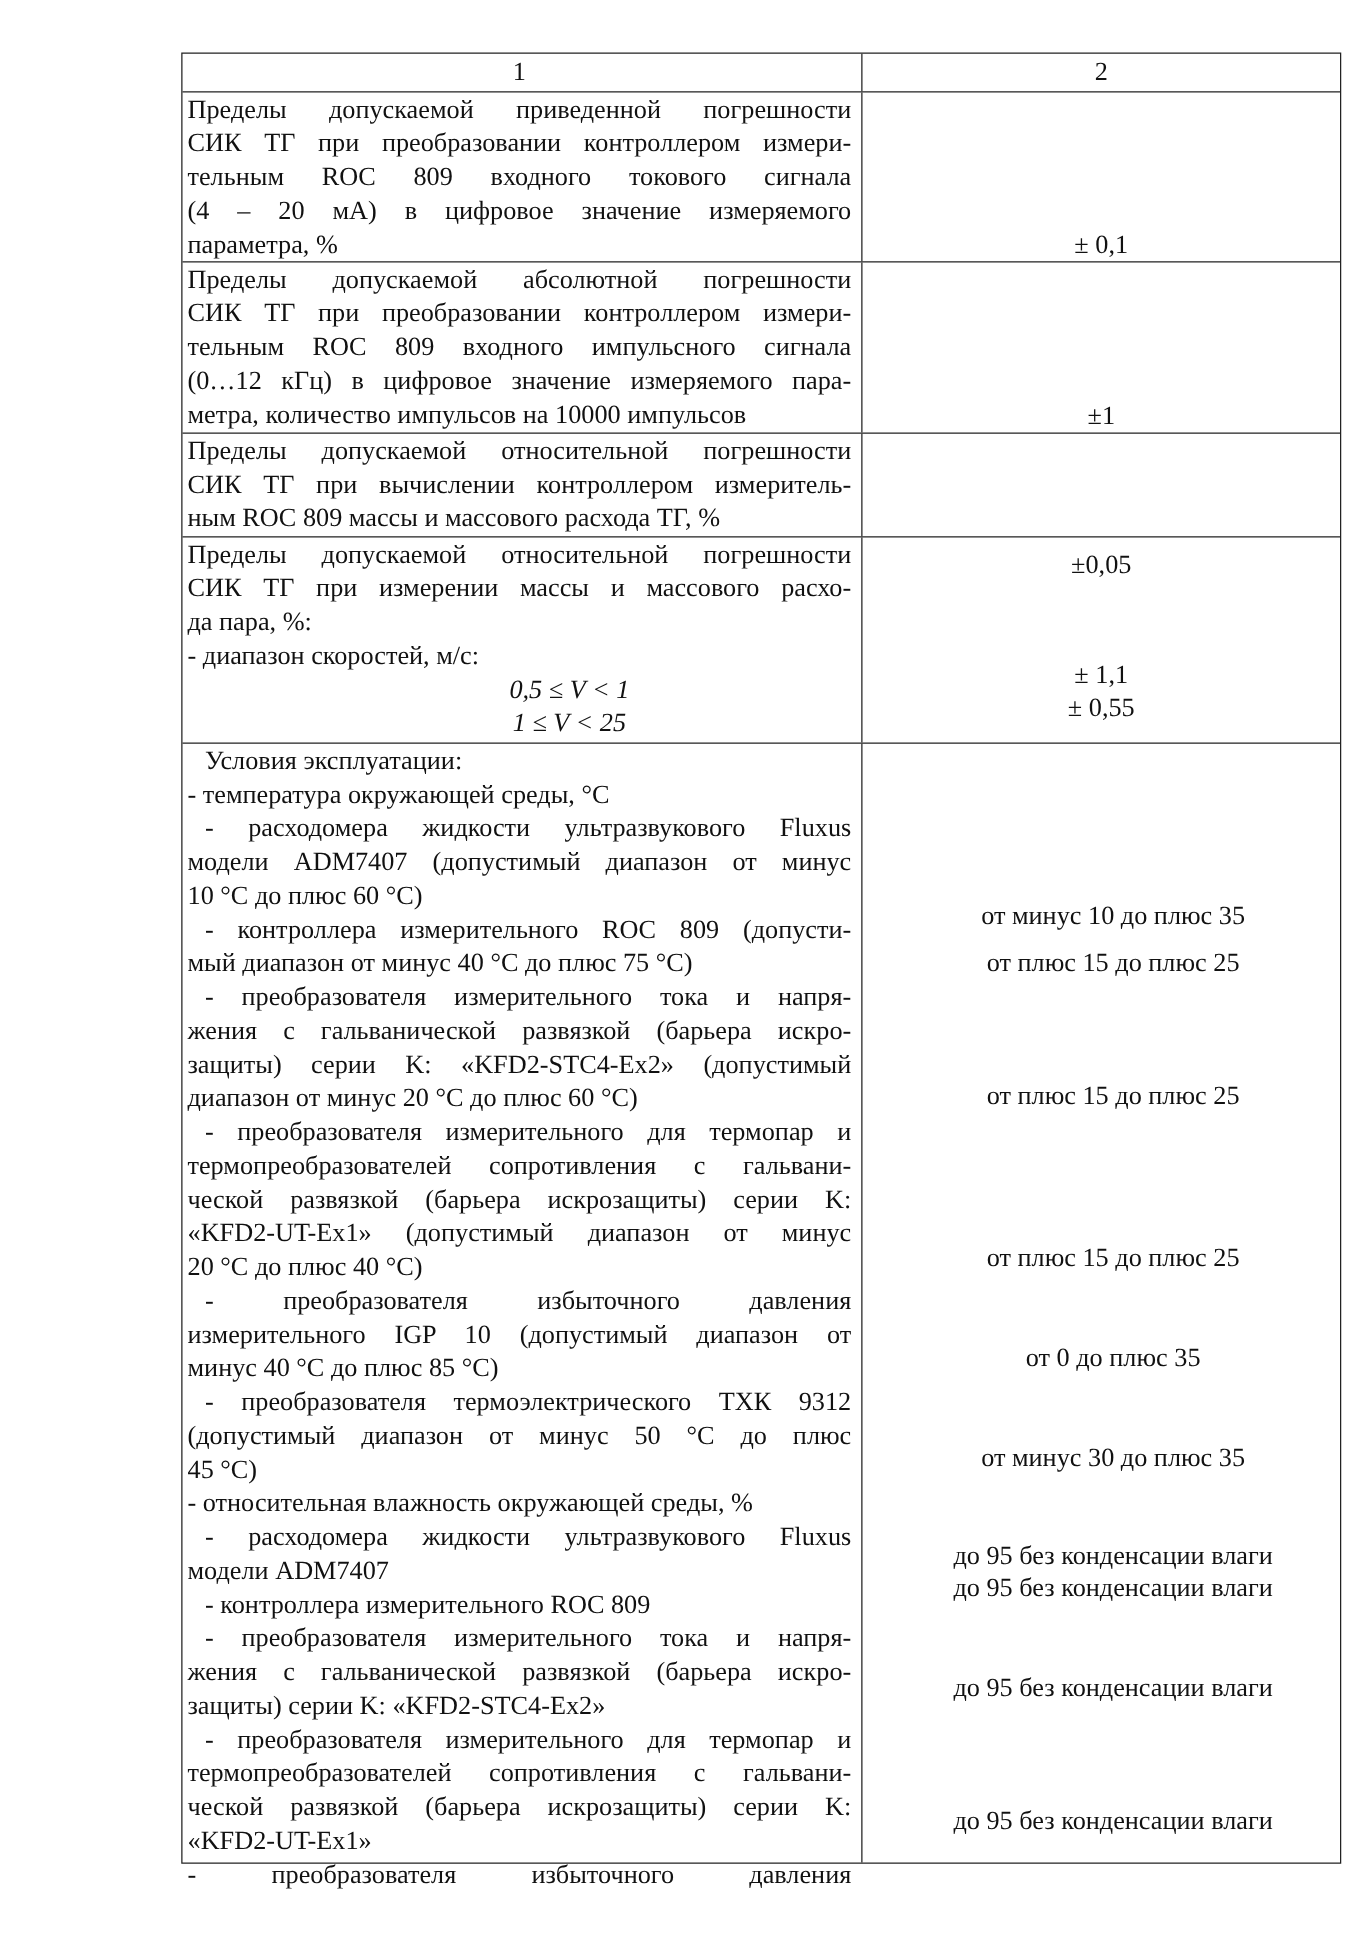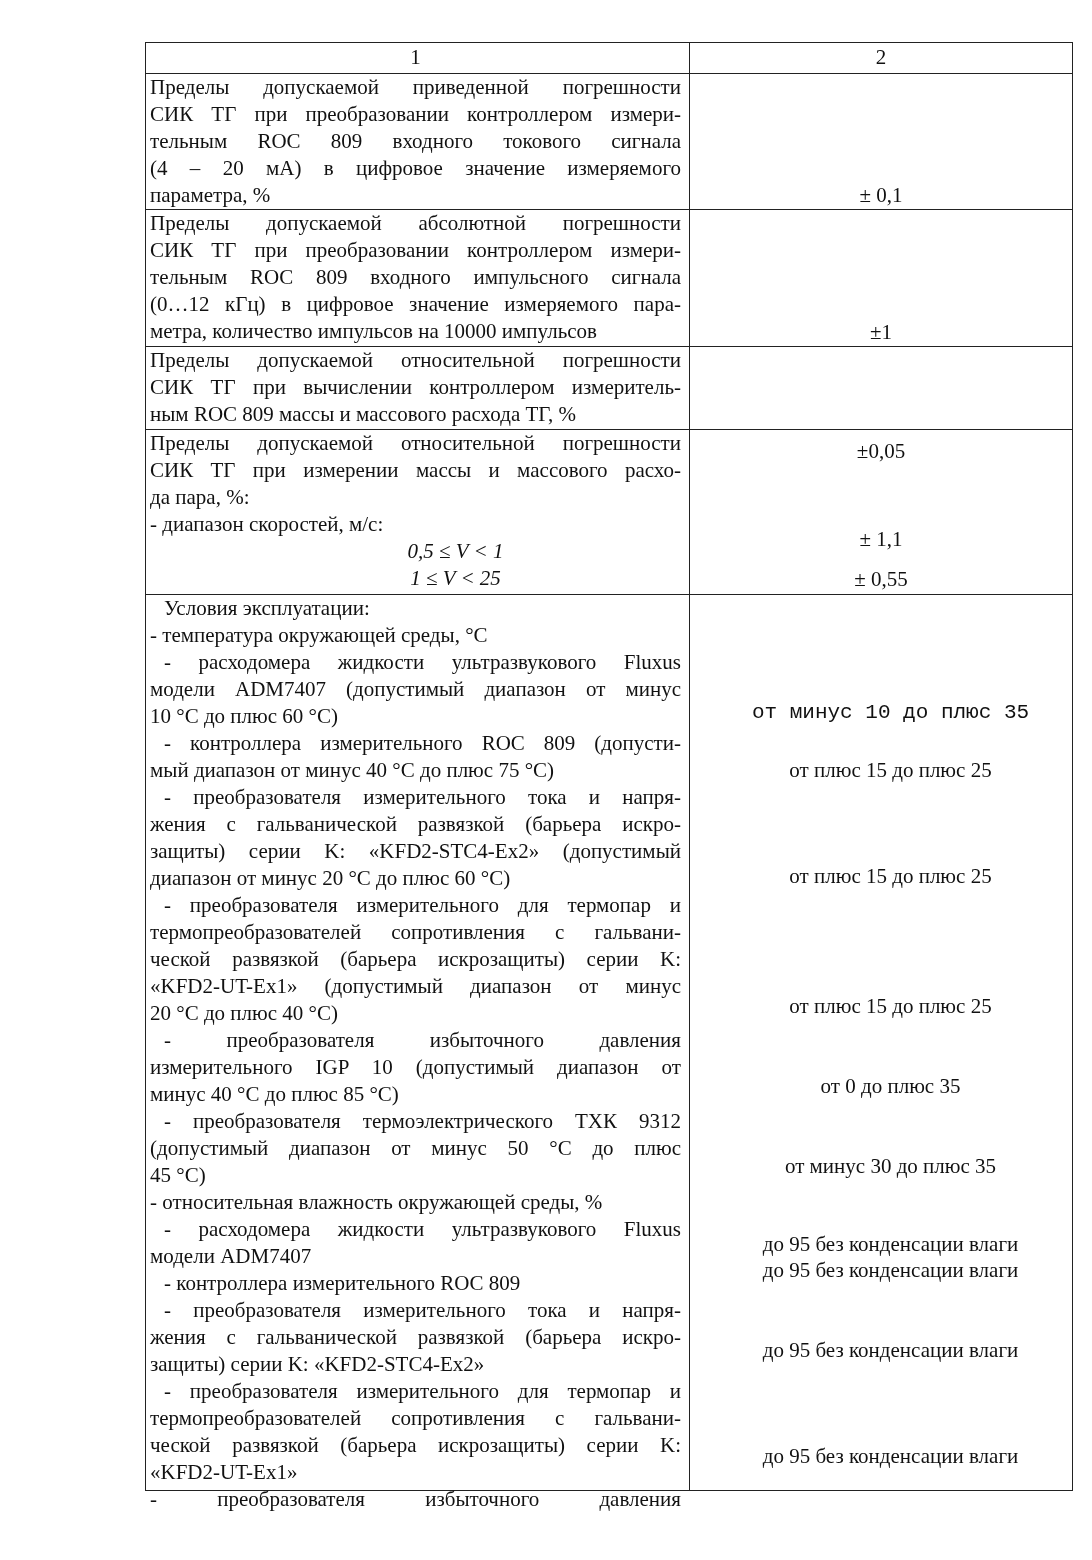--- a/index.html
+++ b/index.html
@@ -71,21 +71,21 @@
     <div class="c1">
       <span class="jl">Пределы допускаемой относительной погрешности</span>
       <span class="jl">СИК ТГ при измерении массы и массового расхо-</span>
       <span class="line">да пара, %:</span>
       <span class="line">- диапазон скоростей, м/с:</span>
       <span class="line center italic" style="padding-left:80px;font-style:italic;">0,5 ≤ V &lt; 1</span>
       <span class="line center italic" style="padding-left:80px;">1 ≤ V &lt; 25</span>
     </div>
     <div class="c2">
       <span class="v" style="top:96px;">± 1,1</span>
-      <span class="v" style="top:136px;">± 0,55</span>
+      <span class="v" style="top:123px;">± 0,55</span>
     </div>
   </div>
 
   <div class="row" style="height:895px;gap:19px;">
     <div class="c1">
       <span class="line ind">Условия эксплуатации:</span>
       <span class="line">- температура окружающей среды, °С</span>
       <span class="jl ind">- расходомера жидкости ультразвукового Fluxus</span>
       <span class="jl">модели ADM7407 (допустимый диапазон от минус</span>
       <span class="line">10 °С до плюс 60 °С)</span>
@@ -113,21 +113,21 @@
       <span class="jl ind">- преобразователя измерительного тока и напря-</span>
       <span class="jl">жения с гальванической развязкой (барьера искро-</span>
       <span class="line">защиты) серии K: «KFD2-STC4-Ex2»</span>
       <span class="jl ind">- преобразователя измерительного для термопар и</span>
       <span class="jl">термопреобразователей сопротивления с гальвани-</span>
       <span class="jl">ческой развязкой (барьера искрозащиты) серии K:</span>
       <span class="line">«KFD2-UT-Ex1»</span>
       <span class="jl">- преобразователя избыточного давления</span>
     </div>
     <div class="c2">
-      <span class="v" style="top:104px;font-family:Liberation Mono, monospace;">от минус 10 до плюс 35</span>
+      <span class="v" style="top:124px;">от минус 10 до плюс 35</span>
       <span class="v" style="top:162px;">от плюс 15 до плюс 25</span>
       <span class="v" style="top:268px;">от плюс 15 до плюс 25</span>
       <span class="v" style="top:398px;">от плюс 15 до плюс 25</span>
       <span class="v" style="top:478px;">от 0 до плюс 35</span>
       <span class="v" style="top:558px;">от минус 30 до плюс 35</span>
       <span class="v" style="top:636px;">до 95 без конденсации влаги</span>
       <span class="v" style="top:662px;">до 95 без конденсации влаги</span>
       <span class="v" style="top:742px;">до 95 без конденсации влаги</span>
       <span class="v" style="top:848px;">до 95 без конденсации влаги</span>
     </div>

